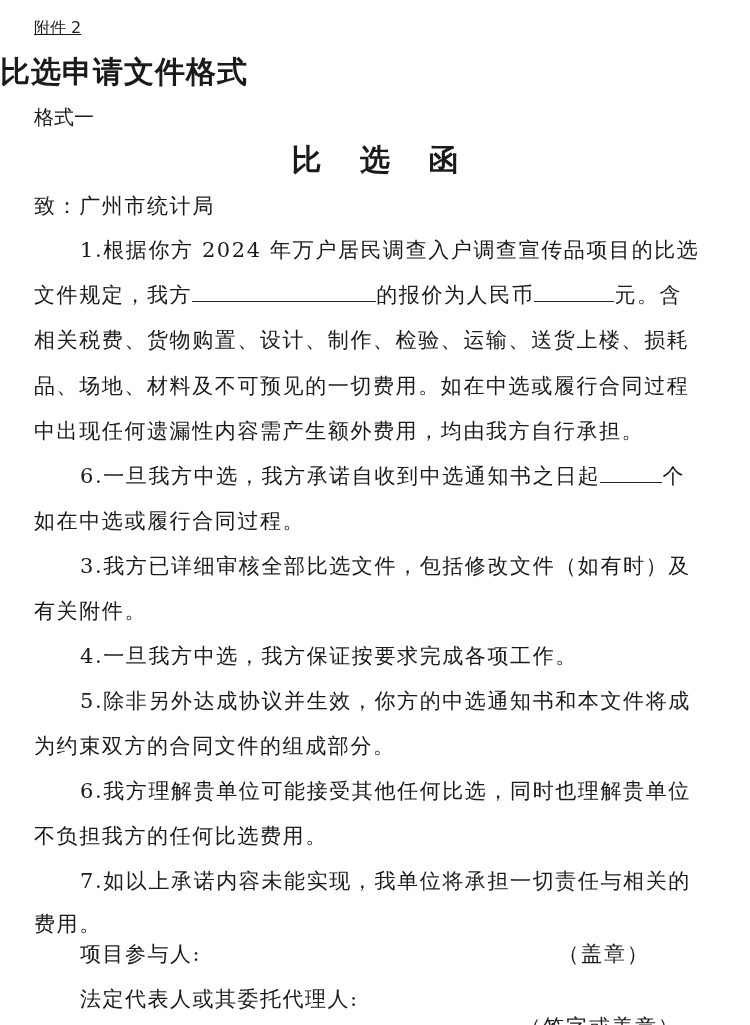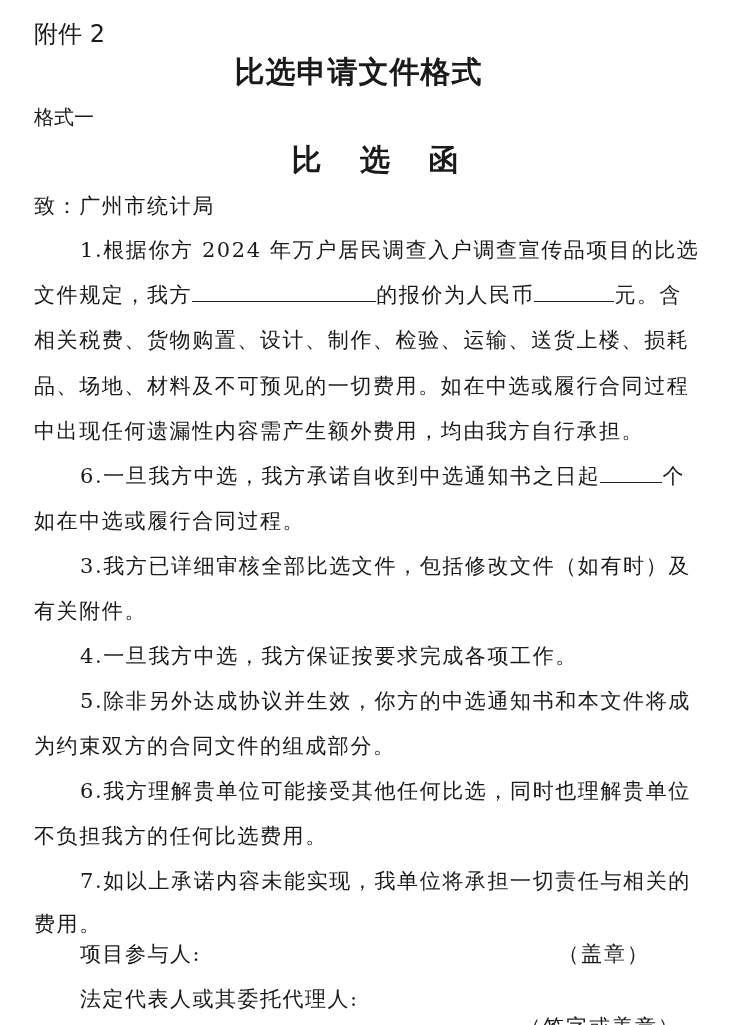--- a/index.html
+++ b/index.html
@@ -1,20 +1,20 @@
 <!DOCTYPE html>
 <html><head>
 <meta charset="utf-8">
 <style>
   html, body { margin: 0; padding: 0; background: #ffffff; }
   body { width: 750px; height: 1025px; position: relative; overflow: hidden;
          font-family: "DejaVu Serif", "Liberation Serif", serif; color: #1a1a1a; }
   .abs { position: absolute; white-space: nowrap; }
-  .attach { left: 34px; top: 18px; font-size: 24px; font-family: "DejaVu Sans", sans-serif; }
-  .main-title { left: 0; width: 717px; text-align: center; top: 52px; font-size: 30px; font-weight: bold; letter-spacing: 1px; }
+  .attach { left: 34px; top: 18px; font-size: 16px; font-family: "DejaVu Sans", sans-serif; text-decoration: underline; }
+  .main-title { left: 0; width: 717px; top: 52px; font-size: 30px; font-weight: bold; letter-spacing: 1px; }
   .format-label { left: 34px; top: 104px; font-size: 20px; font-family: "DejaVu Sans", sans-serif; }
   .letter-title { left: 0; width: 750px; text-align: center; top: 140px; font-size: 30px; font-weight: bold; letter-spacing: 14px; padding-left: 14px; box-sizing: border-box; }
   .line { font-size: 21px; left: 34px; letter-spacing: 1.6px; }
   .indent { left: 80px; }
   .blank { display: inline-block; border-bottom: 1.5px solid #222; height: 18px; vertical-align: baseline; }
   .sig-label { left: 80px; font-size: 21px; letter-spacing: 1.5px; }
   .sig-right { font-size: 21px; letter-spacing: 2px; }
 </style>
 </head>
 <body>

